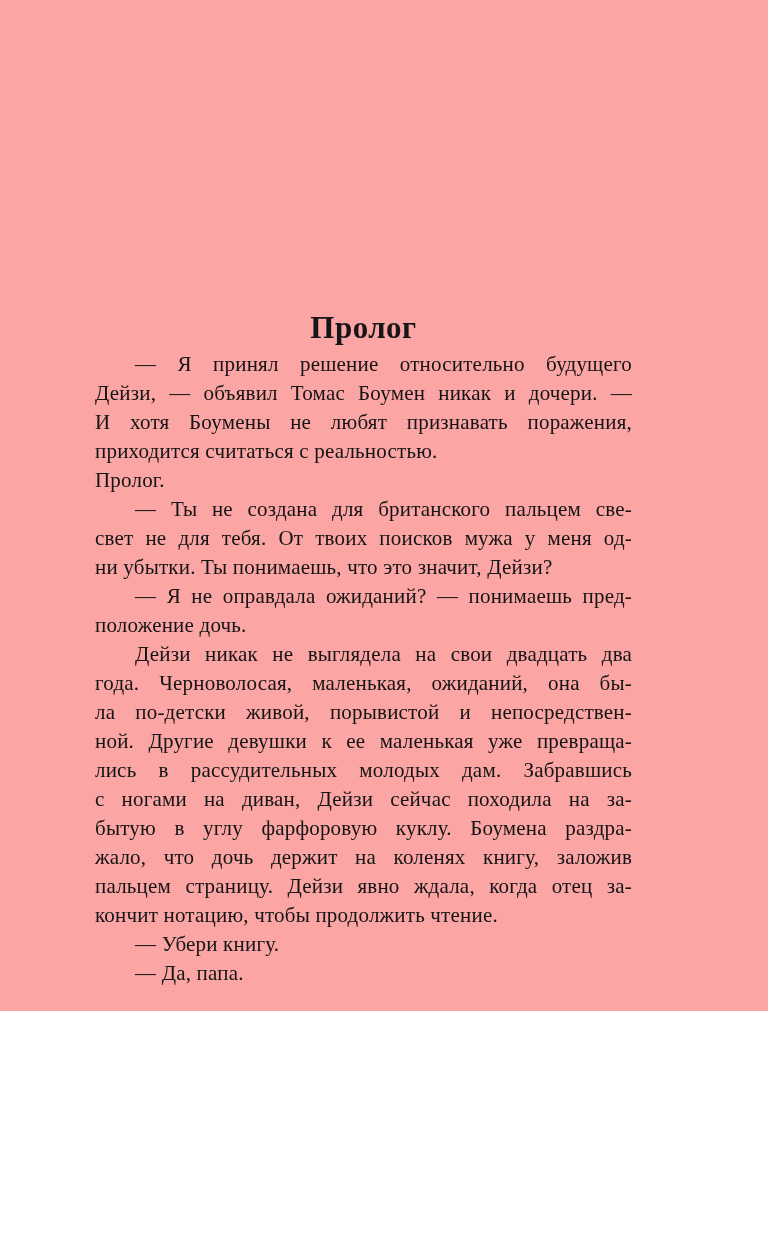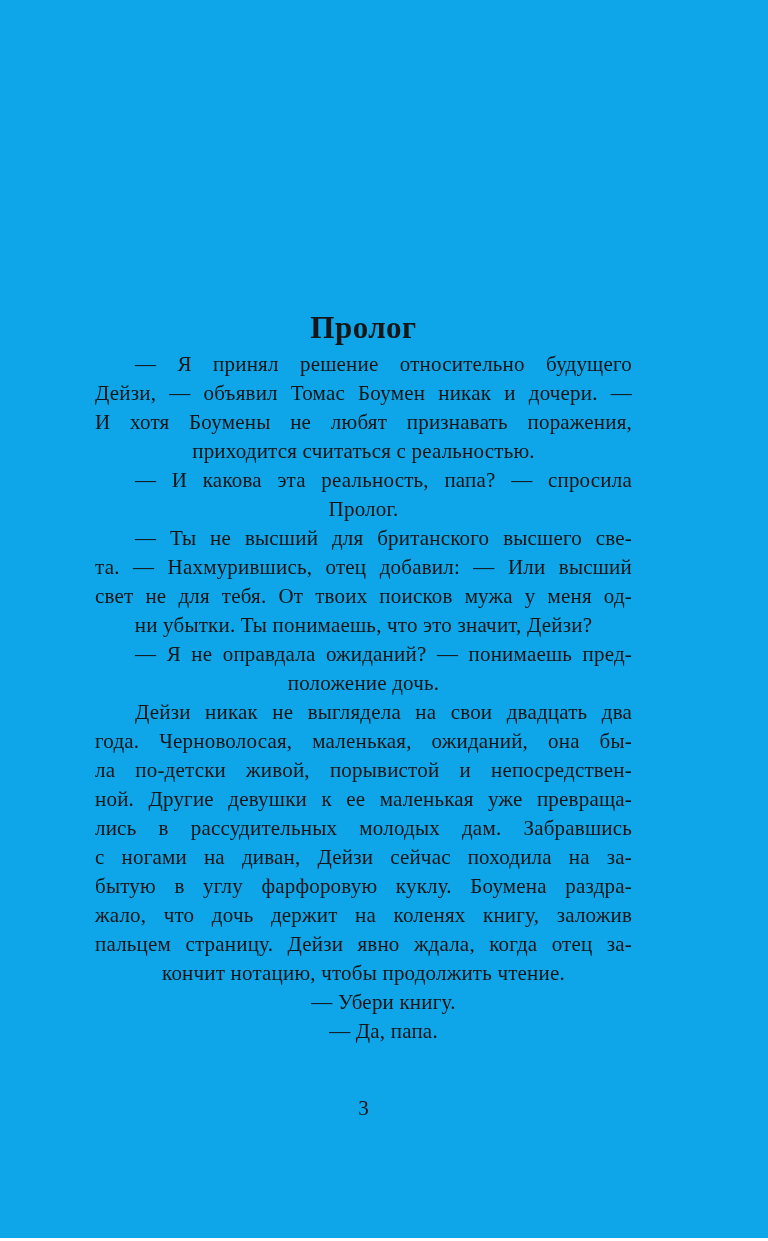--- a/index.html
+++ b/index.html
@@ -3,22 +3,22 @@
 <meta charset="utf-8">
 <style>
   html, body {
     margin: 0;
     padding: 0;
     background: #ffffff;
   }
   .sheet {
     position: relative;
     width: 768px;
-    height: 1238px;
-    background: #0ea5e9;
+    height: 1011px;
+    background: #fca5a5;
     font-family: "Liberation Serif", "DejaVu Serif", serif;
     color: #141414;
     overflow: hidden;
   }
   .title {
     position: absolute;
     top: 310px;
     left: 95px;
     width: 537px;
     margin: 0;
@@ -32,21 +32,21 @@
     position: absolute;
     top: 350px;
     left: 95px;
     width: 537px;
     font-size: 21px;
     line-height: 29px;
     letter-spacing: 0.2px;
   }
   .line {
     white-space: normal;
-    text-align: center;
+    text-align: left;
   }
   .line.just {
     text-align: justify;
     text-align-last: justify;
   }
   .line.indent {
     text-indent: 40px;
   }
   .page-number {
     position: absolute;
@@ -62,24 +62,22 @@
 <body>
 
 <div class="sheet">
   <h1 class="title">Пролог</h1>
 
   <div class="text-block">
       <div class="line indent just">— Я принял решение относительно будущего</div>
       <div class="line just">Дейзи, — объявил Томас Боумен никак и дочери. —</div>
       <div class="line just">И хотя Боумены не любят признавать поражения,</div>
       <div class="line">приходится считаться с реальностью.</div>
-      <div class="line indent just">— И какова эта реальность, папа? — спросила</div>
       <div class="line">Пролог.</div>
-      <div class="line indent just">— Ты не высший для британского высшего све-</div>
-      <div class="line just">та. — Нахмурившись, отец добавил: — Или высший</div>
+      <div class="line indent just">— Ты не создана для британского пальцем све-</div>
       <div class="line just">свет не для тебя. От твоих поисков мужа у меня од-</div>
       <div class="line">ни убытки. Ты понимаешь, что это значит, Дейзи?</div>
       <div class="line indent just">— Я не оправдала ожиданий? — понимаешь пред-</div>
       <div class="line">положение дочь.</div>
       <div class="line indent just">Дейзи никак не выглядела на свои двадцать два</div>
       <div class="line just">года. Черноволосая, маленькая, ожиданий, она бы-</div>
       <div class="line just">ла по-детски живой, порывистой и непосредствен-</div>
       <div class="line just">ной. Другие девушки к ее маленькая уже превраща-</div>
       <div class="line just">лись в рассудительных молодых дам. Забравшись</div>
       <div class="line just">с ногами на диван, Дейзи сейчас походила на за-</div>

